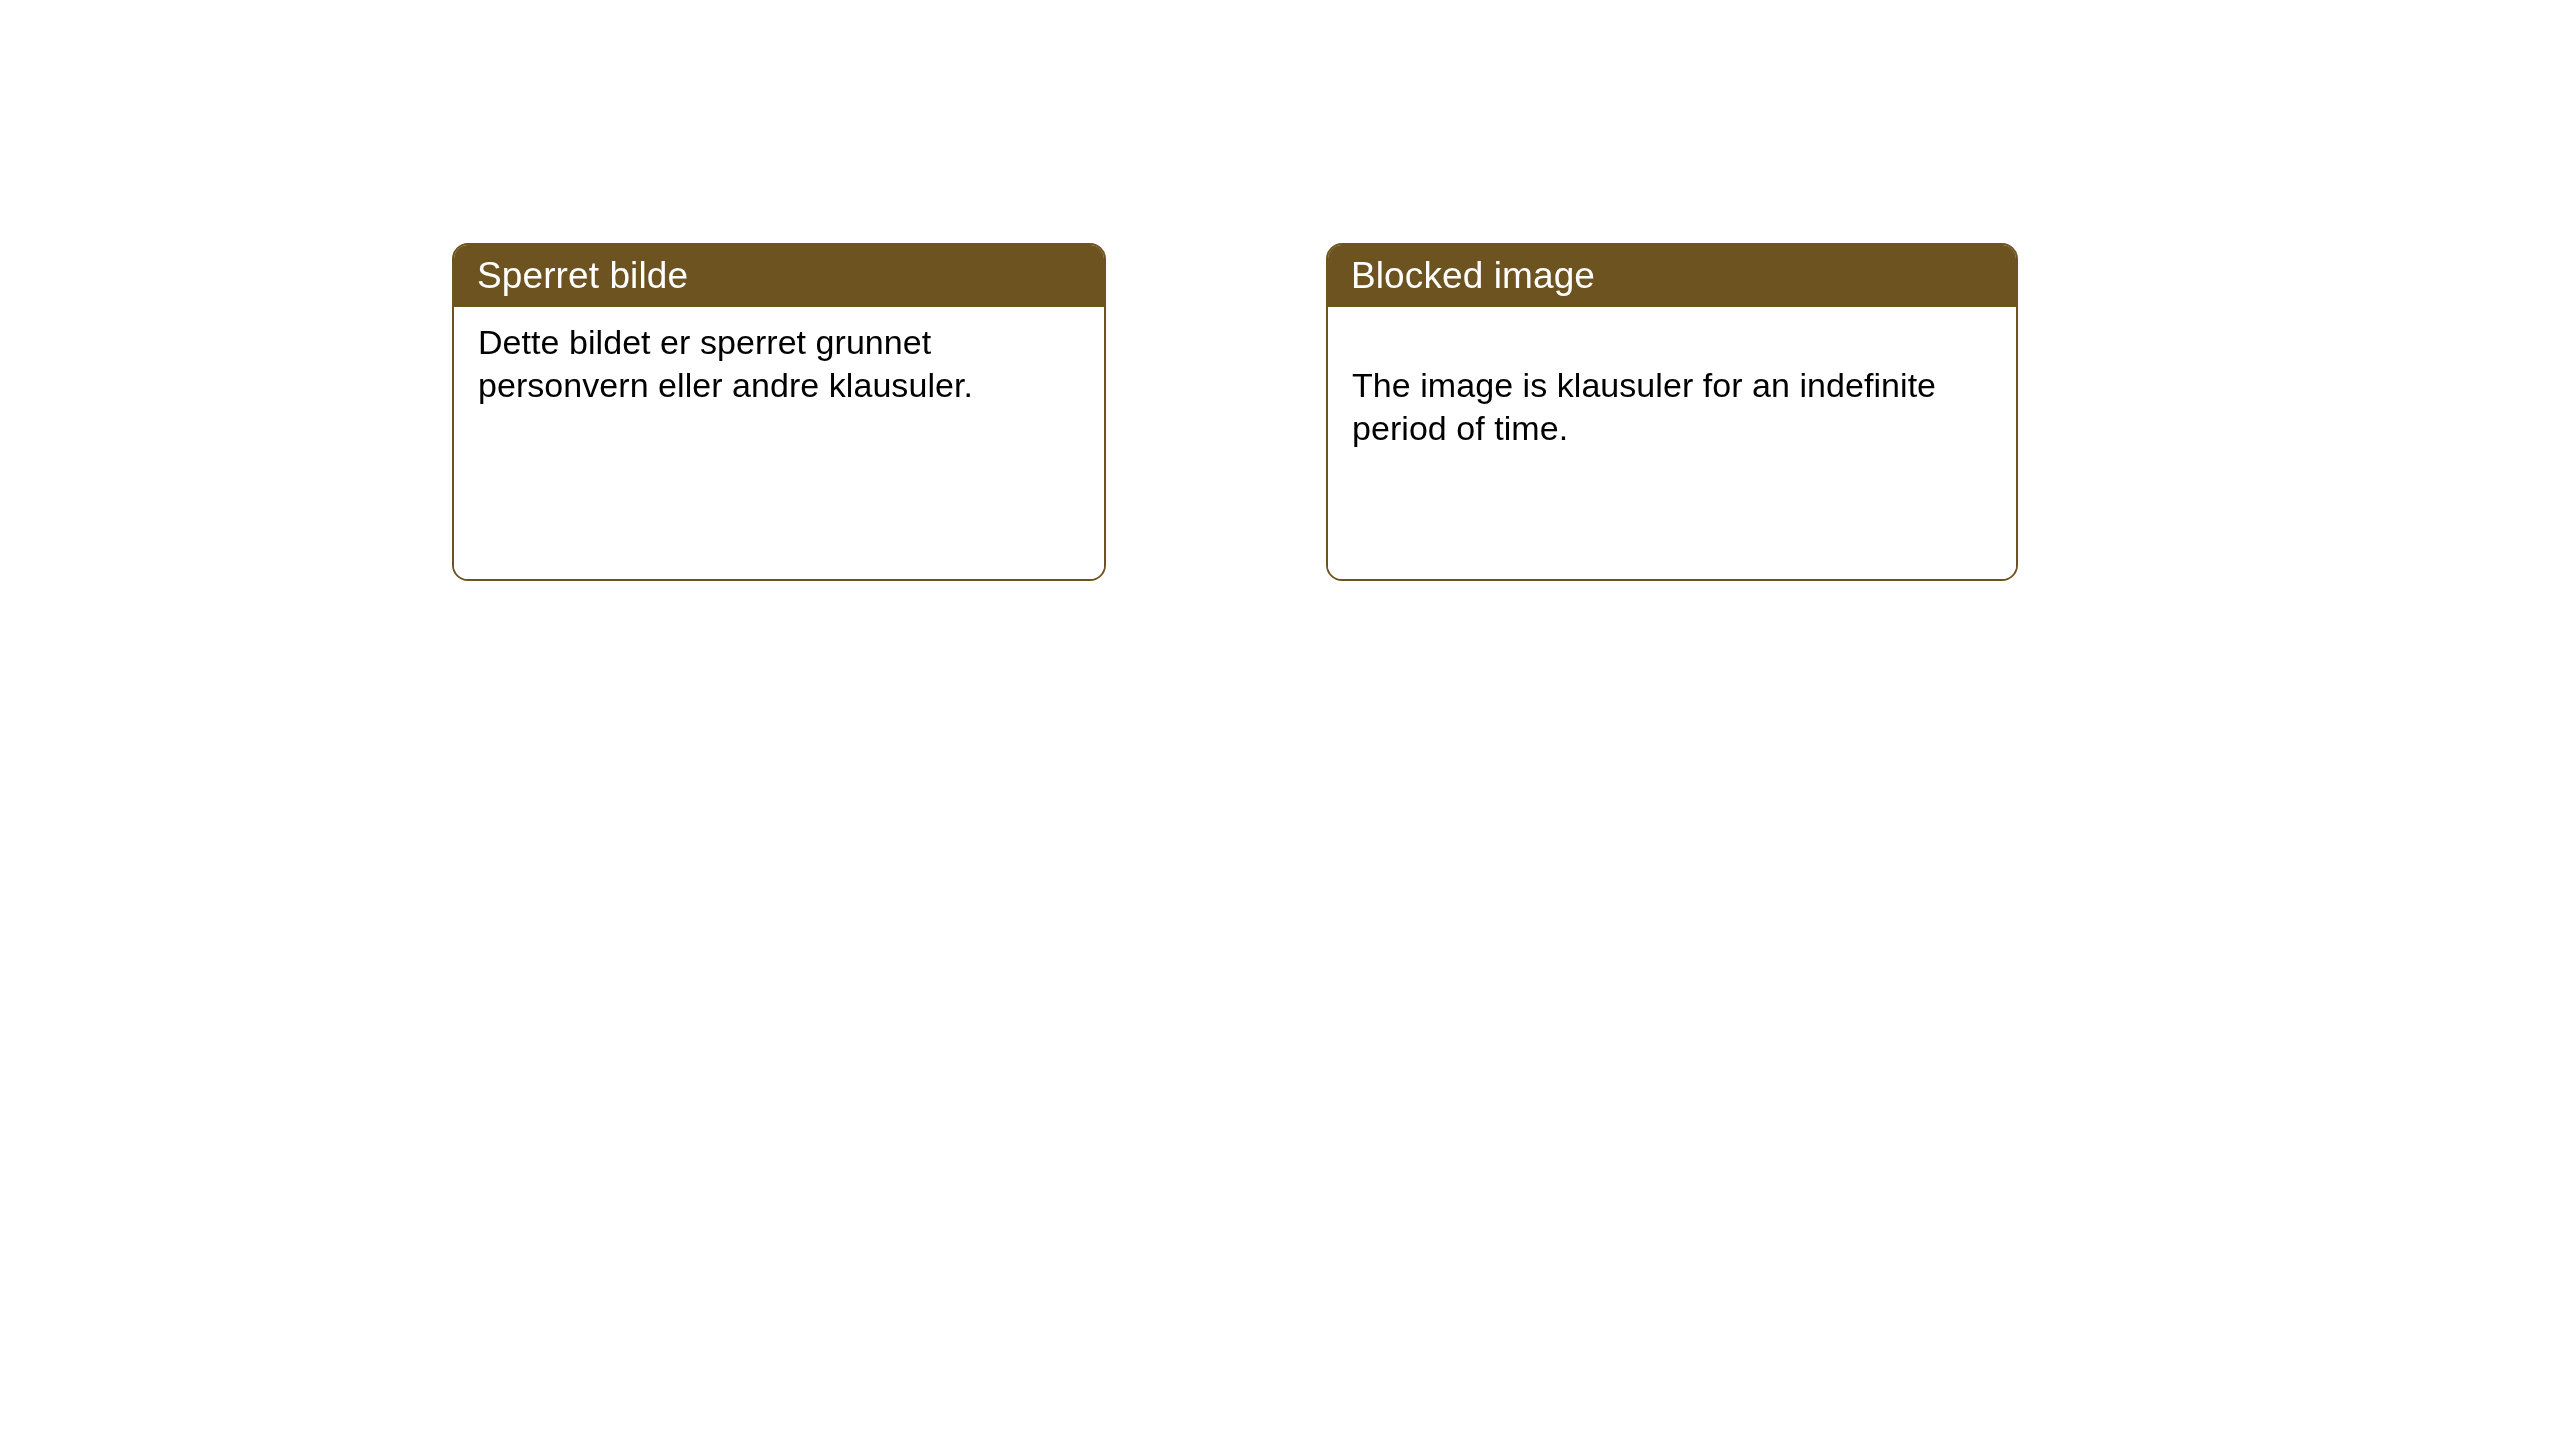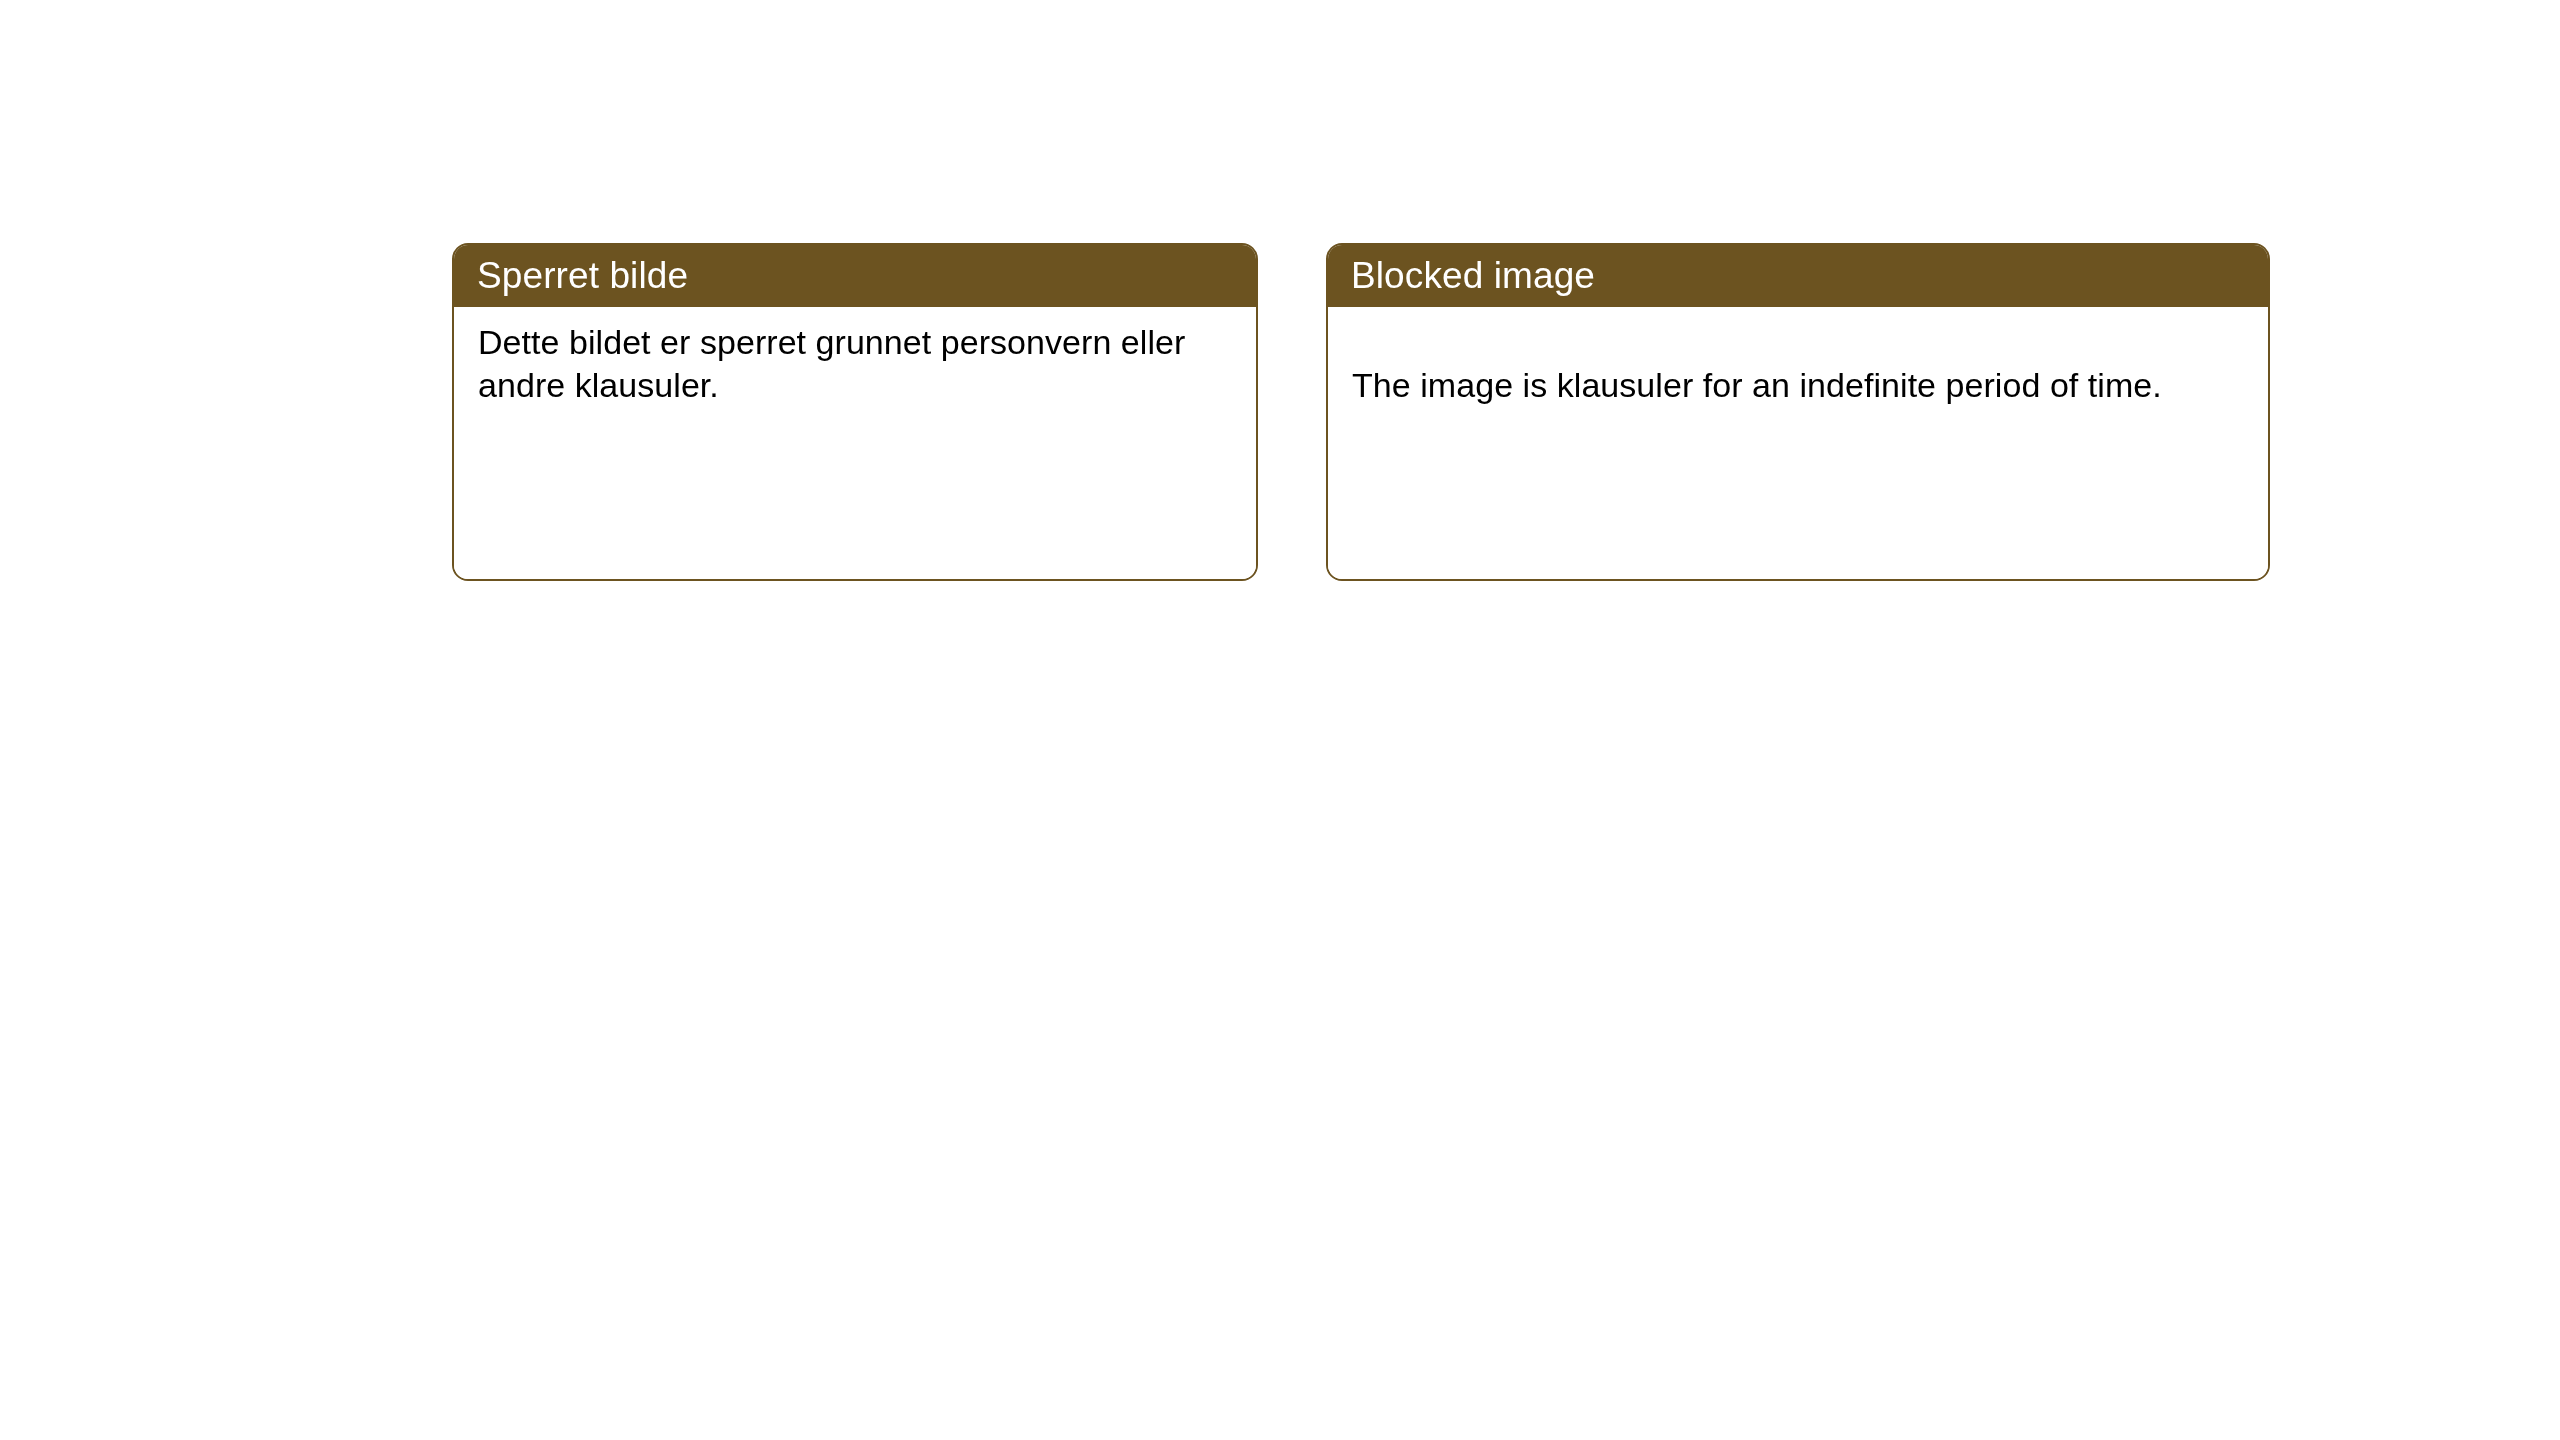--- a/index.html
+++ b/index.html
@@ -31,28 +31,28 @@
     border: 2px solid #6c5320;
     border-radius: 16px;
     overflow: hidden;
     display: flex;
     flex-direction: column;
   }
 
   .notice-card.card-no {
     left: 452px;
     top: 243px;
-    width: 806px;
+    width: 654px;
     height: 338px;
   }
 
   .notice-card.card-en {
     left: 1326px;
     top: 243px;
-    width: 944px;
+    width: 692px;
     height: 338px;
   }
 
   
   .card-header {
     box-sizing: border-box;
     background: #6c5320;
     height: 62px;
     flex: 0 0 62px;
     display: flex;

